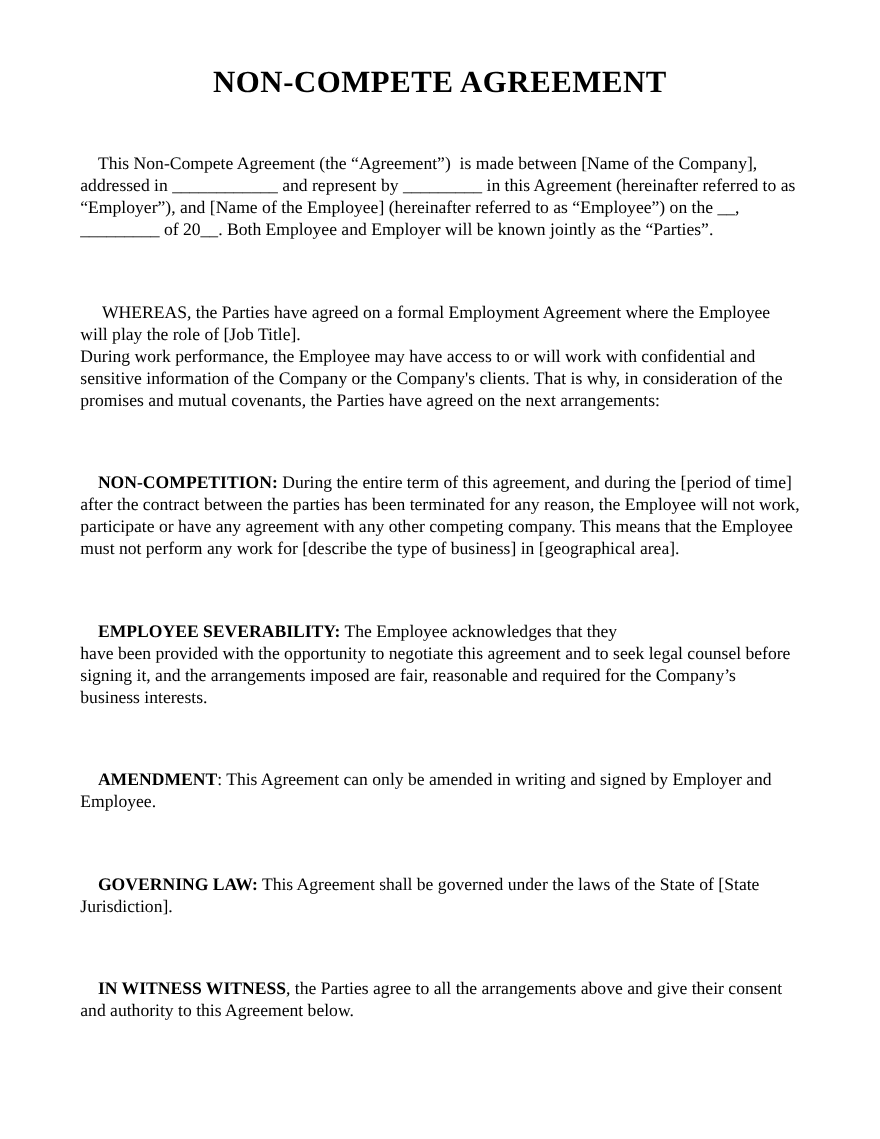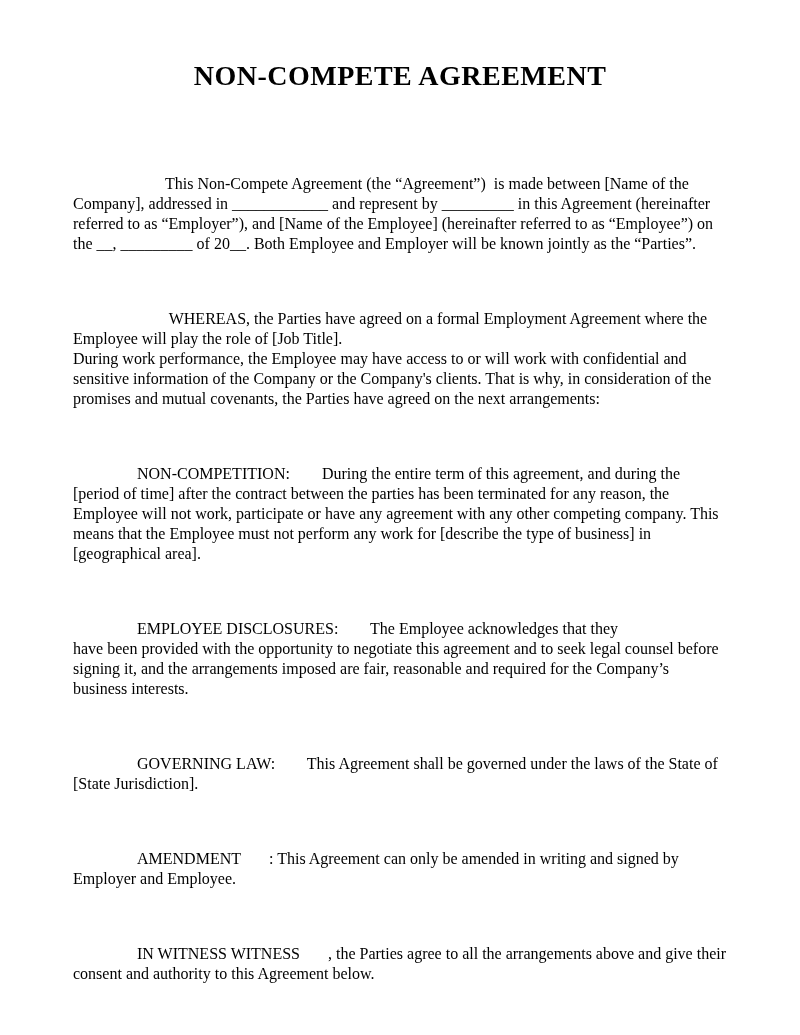--- a/index.html
+++ b/index.html
@@ -16,31 +16,31 @@
     height: 1035px;
     padding: 58px 73px 0 73px;
     background: #ffffff;
   }
   .doc-title {
     text-align: center;
     font-size: 28px;
     line-height: 36px;
     font-weight: bold;
     letter-spacing: 0.5px;
-    margin-bottom: 60px;
+    margin-bottom: 26px;
     white-space: pre-wrap;
   }
   .para {
     font-size: 16px;
     line-height: 20px;
     margin-bottom: 15px;
     white-space: pre-wrap;
   }
-  .para .lbl { font-weight: normal; white-space: pre-wrap; margin-left: 48px; }
-  .para .txt { white-space: pre-wrap; margin-left: 28px; }
+  .para .lbl { font-weight: bold; white-space: pre-wrap; }
+  .para .txt { white-space: pre-wrap; }
 </style>
 </head>
 <body>
 
 <div class="page">
 
   <h1 class="doc-title">NON-COMPETE AGREEMENT</h1>
 
   <div class="para">
     <span class="lbl"></span><span class="txt">This Non-Compete Agreement (the “Agreement”)  is made between [Name of the Company], addressed in ____________ and represent by _________ in this Agreement (hereinafter referred to as “Employer”), and [Name of the Employee] (hereinafter referred to as “Employee”) on the __, _________ of 20__. Both Employee and Employer will be known jointly as the “Parties”.</span>
@@ -49,30 +49,30 @@
   <div class="para">
     <span class="lbl"></span><span class="txt"> WHEREAS, the Parties have agreed on a formal Employment Agreement where the Employee will play the role of [Job Title].
 During work performance, the Employee may have access to or will work with confidential and sensitive information of the Company or the Company's clients. That is why, in consideration of the promises and mutual covenants, the Parties have agreed on the next arrangements:</span>
   </div>
 
   <div class="para">
     <span class="lbl">NON-COMPETITION:</span><span class="txt"> During the entire term of this agreement, and during the [period of time] after the contract between the parties has been terminated for any reason, the Employee will not work, participate or have any agreement with any other competing company. This means that the Employee must not perform any work for [describe the type of business] in [geographical area].</span>
   </div>
 
   <div class="para">
-    <span class="lbl">EMPLOYEE DISCLOSURES:</span><span class="txt"> The Employee acknowledges that they
+    <span class="lbl">EMPLOYEE SEVERABILITY:</span><span class="txt"> The Employee acknowledges that they
 have been provided with the opportunity to negotiate this agreement and to seek legal counsel before signing it, and the arrangements imposed are fair, reasonable and required for the Company’s business interests.</span>
   </div>
 
 
   <div class="para">
-    <span class="lbl">GOVERNING LAW:</span><span class="txt"> This Agreement shall be governed under the laws of the State of [State Jurisdiction].</span>
+    <span class="lbl">AMENDMENT</span><span class="txt">: This Agreement can only be amended in writing and signed by Employer and Employee.</span>
   </div>
 
   <div class="para">
-    <span class="lbl">AMENDMENT</span><span class="txt">: This Agreement can only be amended in writing and signed by Employer and Employee.</span>
+    <span class="lbl">GOVERNING LAW:</span><span class="txt"> This Agreement shall be governed under the laws of the State of [State Jurisdiction].</span>
   </div>
 
   <div class="para">
     <span class="lbl">IN WITNESS WITNESS</span><span class="txt">, the Parties agree to all the arrangements above and give their consent and authority to this Agreement below.</span>
   </div>
 
 </div>
 
 </body></html>

